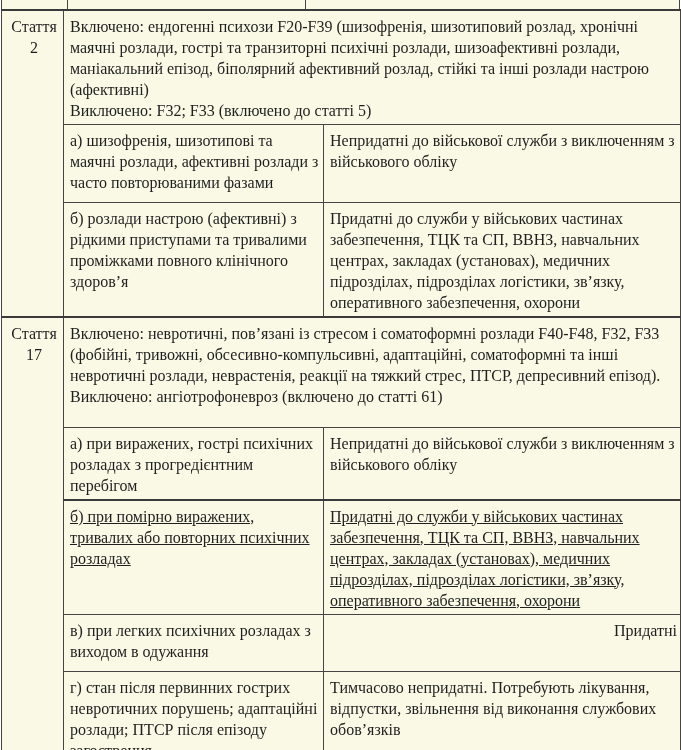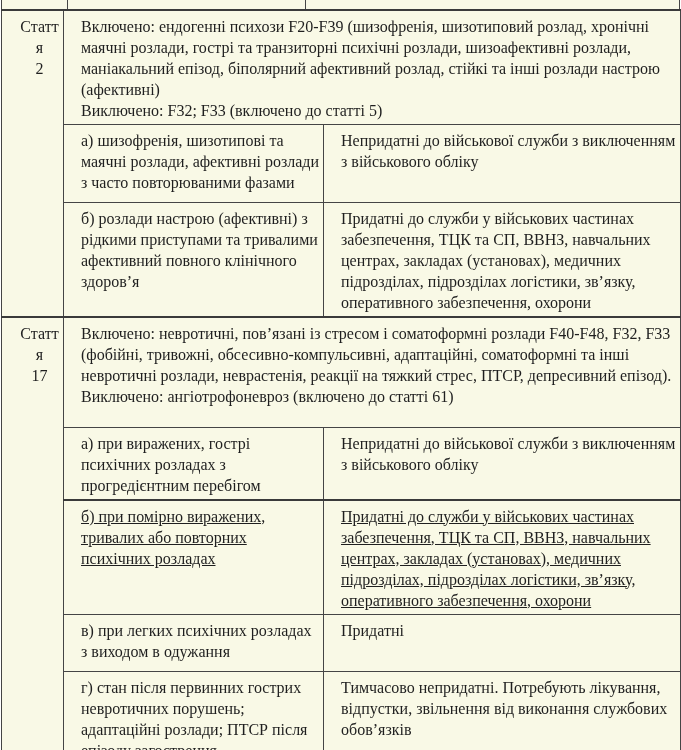--- a/index.html
+++ b/index.html
@@ -41,33 +41,33 @@
     table-layout: fixed;
     width: 679px;
     background: #f9f9e6;
   }
   table.doc td {
     border: 1px solid #454545;
     background: #f9f9e6;
     vertical-align: top;
     font-size: 16px;
     line-height: 21px;
-    padding: 5px 3px 3px 17px;
+    padding: 5px 3px 3px 6px;
     overflow: hidden;
     word-wrap: break-word;
   }
   tr.thick-top td { border-top: 2px solid #3a3a3a; }
   td.article-cell {
     text-align: center;
     padding-top: 5px;
     padding-left: 2px;
     padding-right: 2px;
   }
   td.header-cell div { margin: 0; }
-  td.verdict-center { text-align: left; margin-top: 45px; }
+  td.verdict-center { text-align: right; margin-top: 45px; }
   .r-h110 { height: 110px; }
   .r-h78  { height: 78px; }
   .r-h112 { height: 112px; }
   .r-h70  { height: 70px; }
   .r-h110b{ height: 110px; text-decoration: underline; }
   .r-h57  { height: 57px; font-family: Liberation Serif, serif; }
   .r-h110c{ height: 110px; }
 </style>
 </head>
 <body>
@@ -96,21 +96,21 @@
         <td class="header-cell" colspan="2">
           <div>Включено: ендогенні психози F20-F39 (шизофренія, шизотиповий розлад, хронічні маячні розлади, гострі та транзиторні психічні розлади, шизоафективні розлади, маніакальний епізод, біполярний афективний розлад, стійкі та інші розлади настрою (афективні)</div>
           <div>Виключено: F32; F33 (включено до статті 5)</div>
         </td>
       </tr>
       <tr class="r-h78">
         <td>а) шизофренія, шизотипові та маячні розлади, афективні розлади з часто повторюваними фазами</td>
         <td>Непридатні до військової служби з виключенням з військового обліку</td>
       </tr>
       <tr class="r-h112">
-        <td>б) розлади настрою (афективні) з рідкими приступами та тривалими афективний повного клінічного здоров’я</td>
+        <td>б) розлади настрою (афективні) з рідкими приступами та тривалими проміжками повного клінічного здоров’я</td>
         <td>Придатні до служби у військових частинах забезпечення, ТЦК та СП, ВВНЗ, навчальних центрах, закладах (установах), медичних підрозділах, підрозділах логістики, зв’язку, оперативного забезпечення, охорони</td>
       </tr>
 
       <tr class="thick-top r-h110">
         <td class="article-cell" rowspan="5">
           <div>Стаття</div>
           <div>17</div>
         </td>
         <td class="header-cell" colspan="2">
           <div>Включено: невротичні, пов’язані із стресом і соматоформні розлади F40-F48, F32, F33 (фобійні, тривожні, обсесивно-компульсивні, адаптаційні, соматоформні та інші невротичні розлади, неврастенія, реакції на тяжкий стрес, ПТСР, депресивний епізод).</div>

